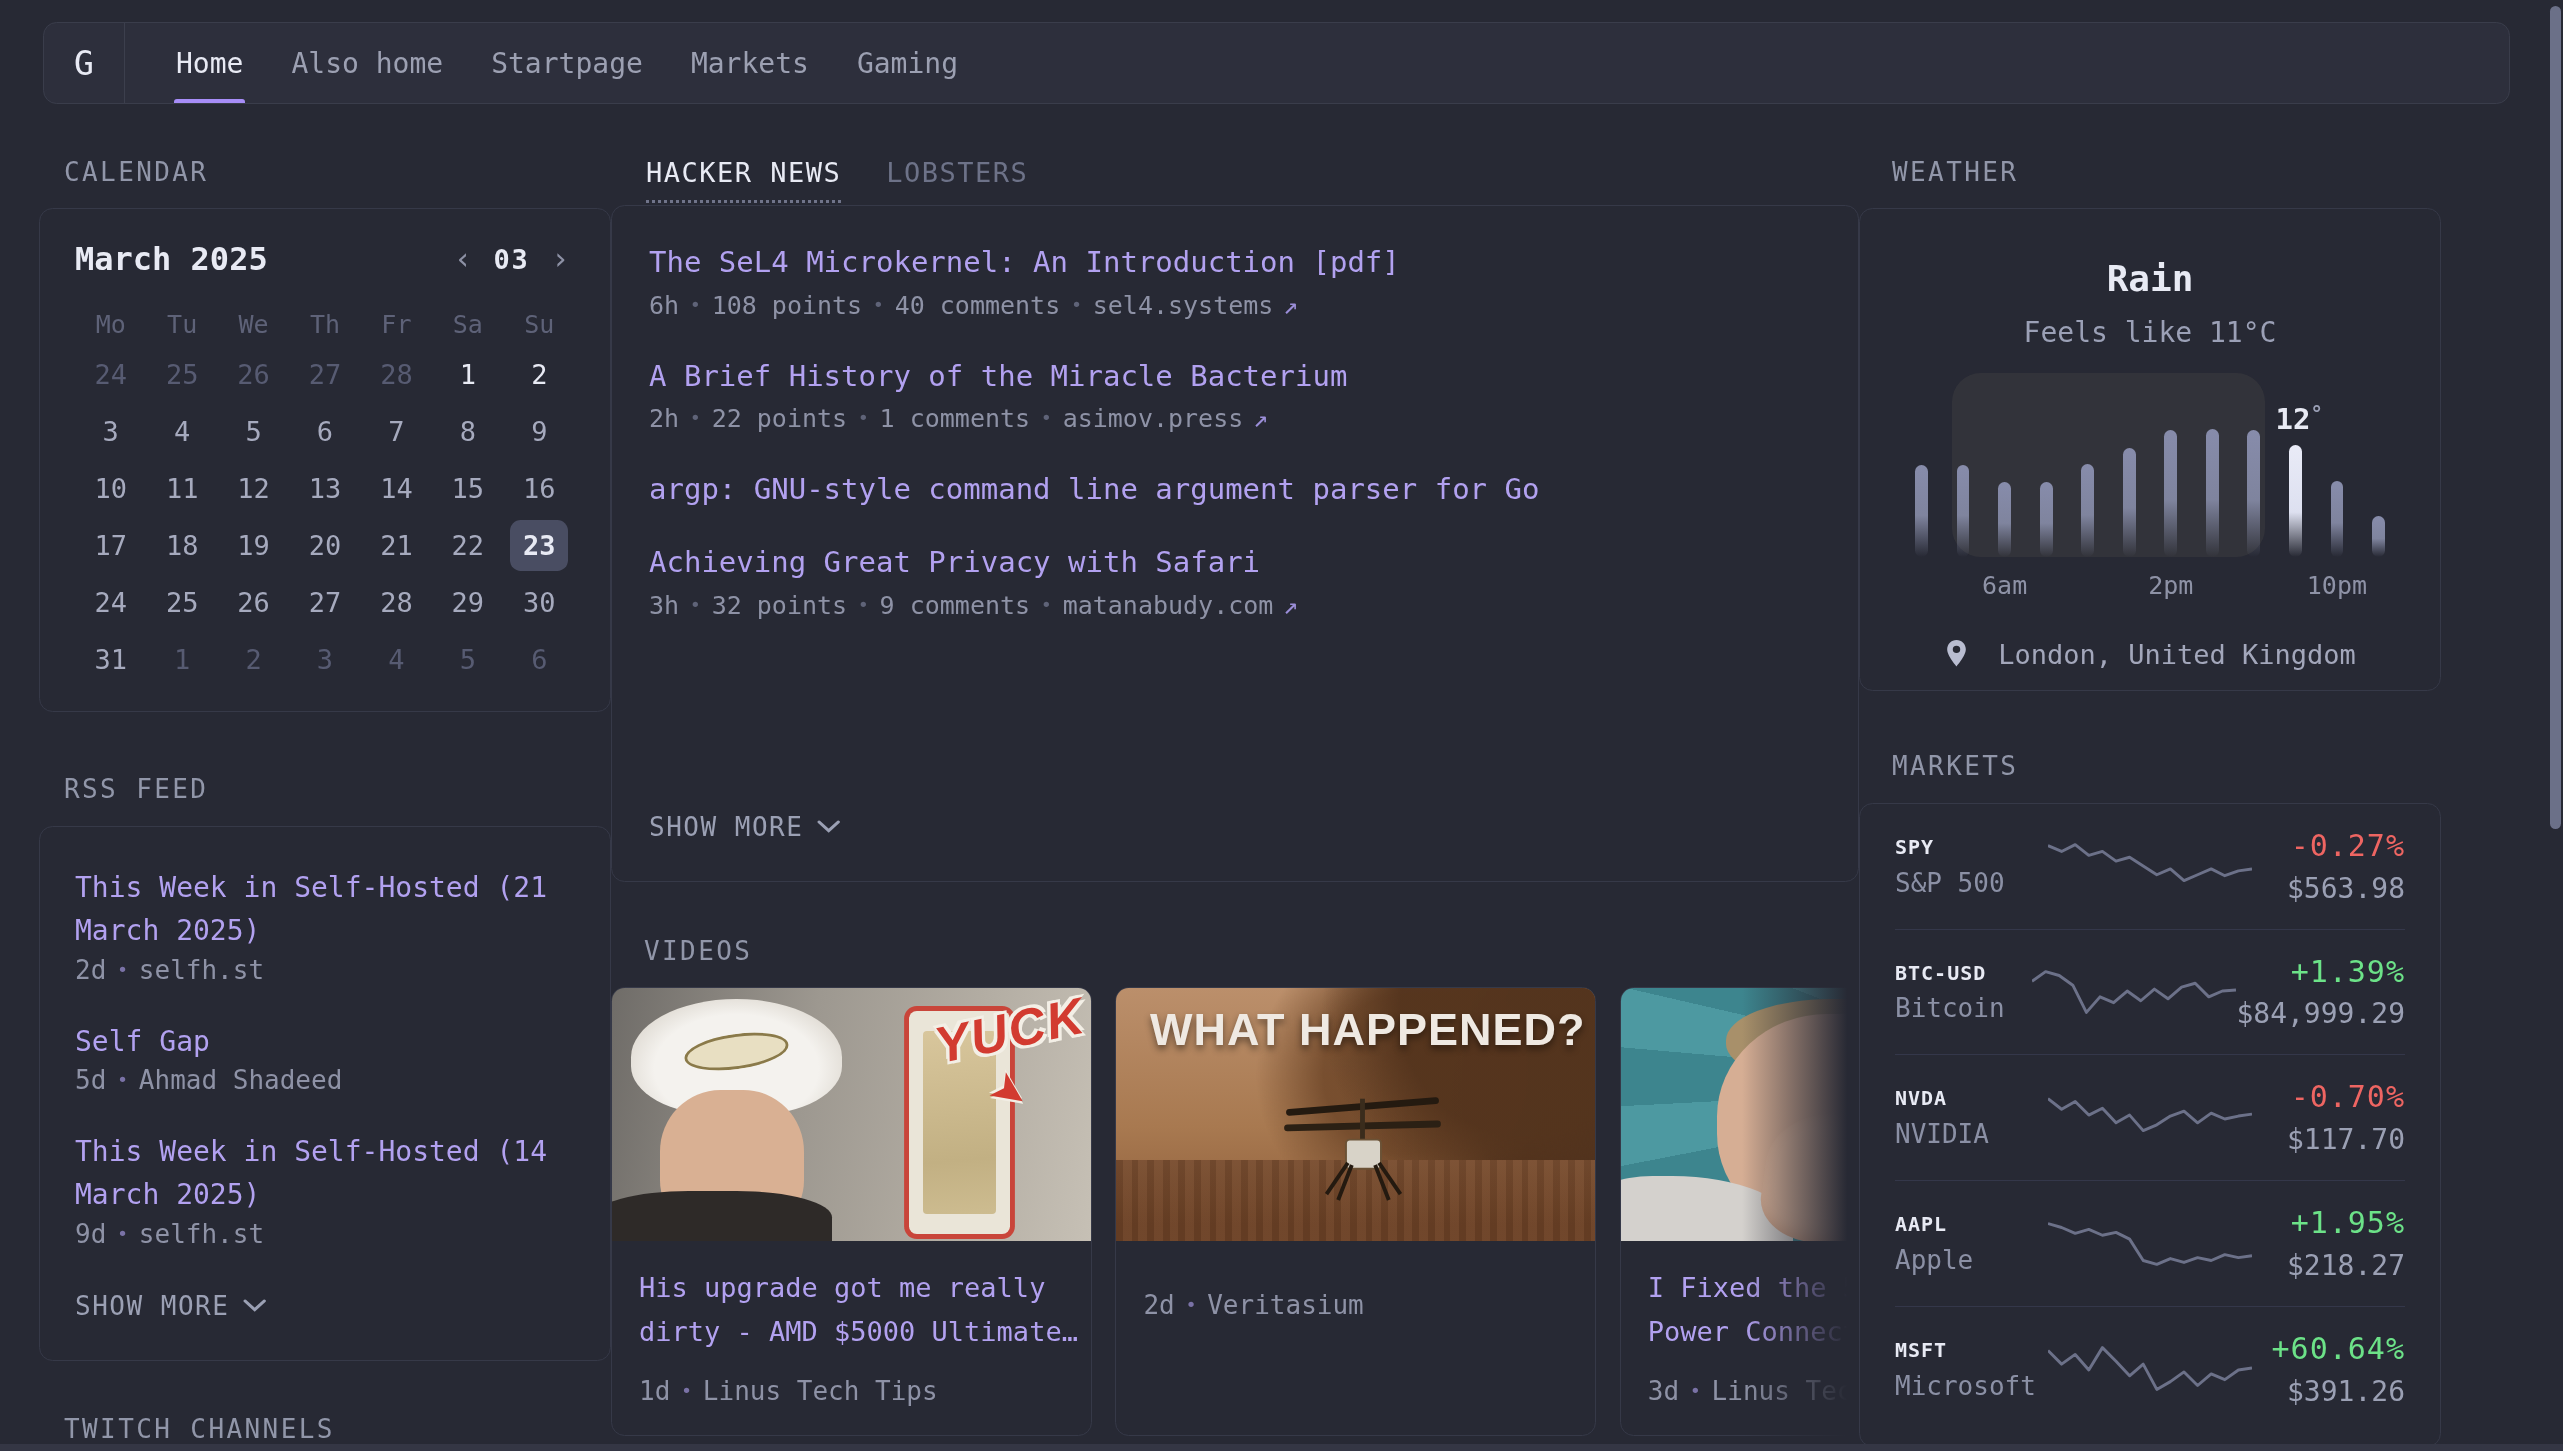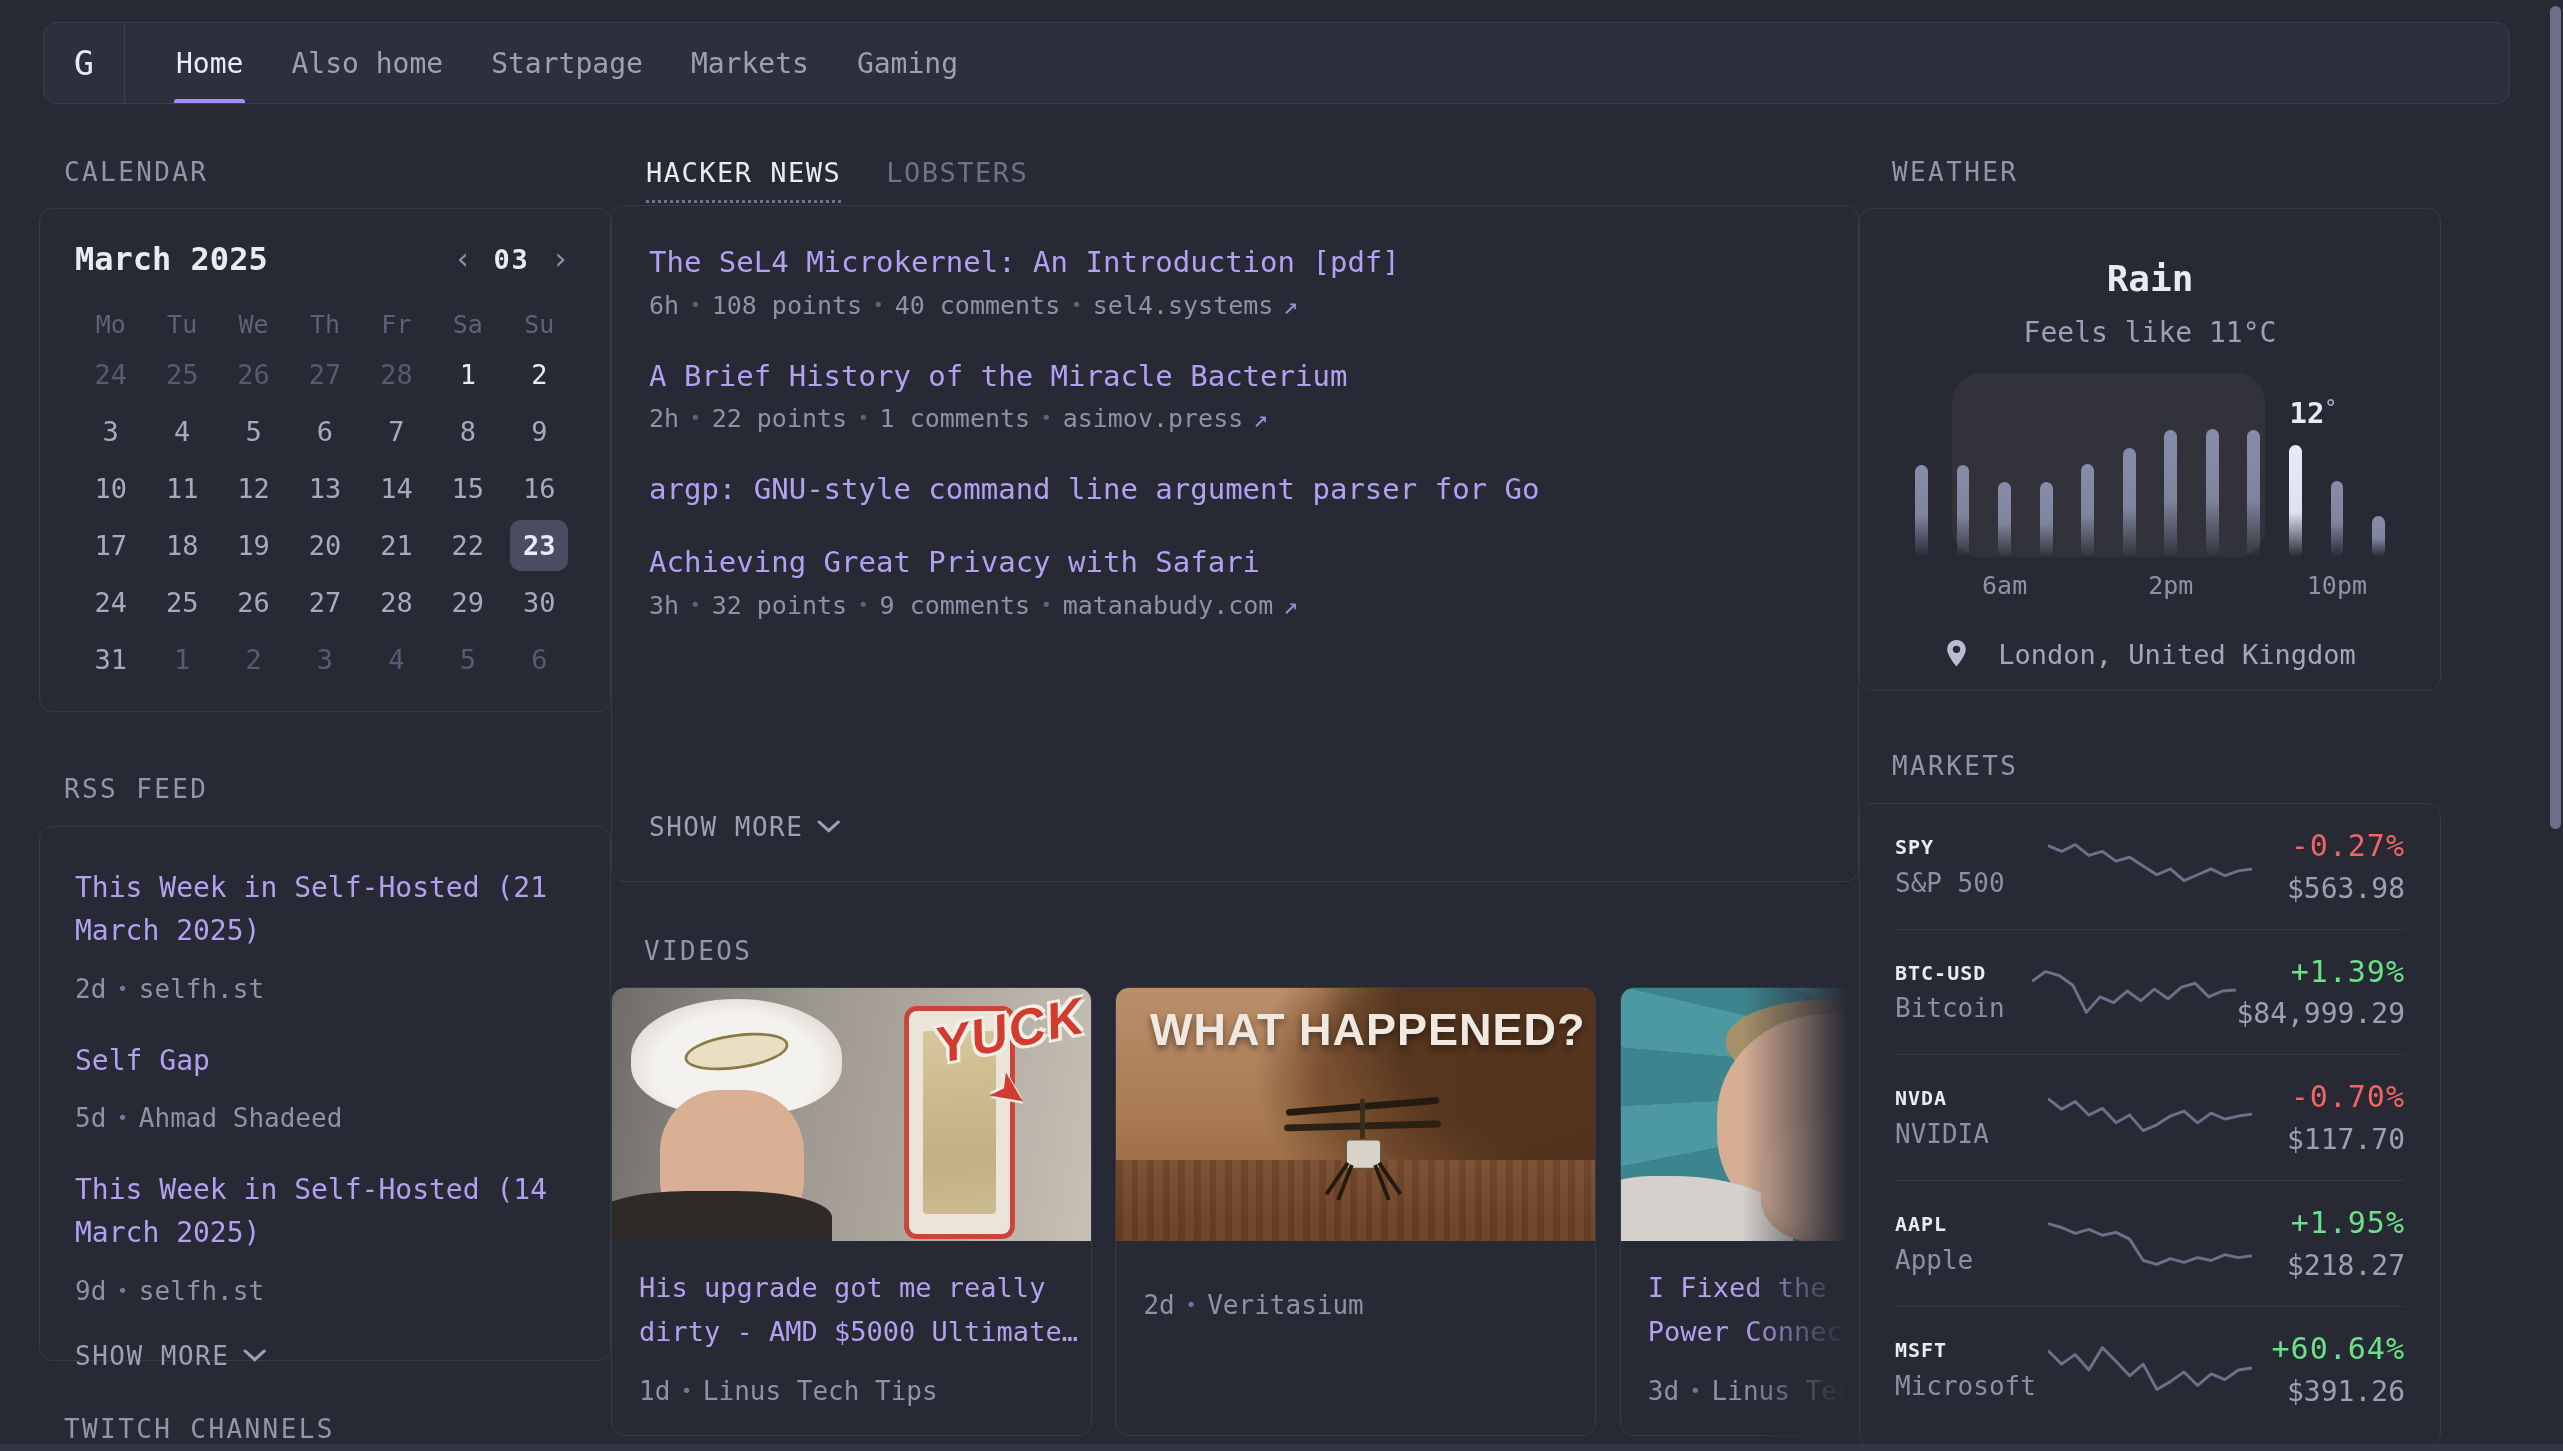--- a/index.html
+++ b/index.html
@@ -69,21 +69,21 @@
   .day.out{color:var(--txt-dim)}
   .day.bright{color:var(--txt-bright)}
   .day .pill{display:flex;align-items:center;justify-content:center;
     width:58px;height:51px;border-radius:10.7px;background:var(--sel-bg);
     color:var(--txt-bright);font-weight:bold}
 
   
   .rss-card{height:535px;padding:39px 35px;display:flex;flex-direction:column}
   .rss-item{margin-bottom:35px}
   .rss-title{color:var(--purple);font-size:28px;line-height:1.55;cursor:pointer;display:block}
-  .meta{color:var(--txt-meta);font-size:26px;margin-top:21px;white-space:nowrap}
+  .meta{color:var(--txt-meta);font-size:26px;margin-top:2px;white-space:nowrap}
   .sep{color:#5f6378;font-size:18.5px;margin:0 10.7px;vertical-align:2.9px}
   .sep.purple{color:#7a72a6}
   .show-more{display:flex;align-items:center;color:#9ba0b4;font-size:26px;
     letter-spacing:1.5px;cursor:pointer;margin-top:auto}
   .show-more svg{margin-left:13.6px}
 
   
   .feed-tabs{display:flex;gap:45px;height:48px;padding-left:35px}
   .feed-tab{font-size:27px;letter-spacing:1.5px;color:#6d7288;cursor:pointer;
     align-self:flex-start;padding-bottom:11.7px}
@@ -443,21 +443,21 @@
               <div class="wx-slot">
                 <div class="wx-bar current" style="height: 112px;"></div>
               </div>
               <div class="wx-slot">
                 <div class="wx-bar" style="height: 76px;"></div>
               </div>
               <div class="wx-slot">
                 <div class="wx-bar" style="height: 41px;"></div>
               </div>
             </div>
-          <div class="wx-temp" id="wx-temp" style="left: 79.9667%; bottom: 128px; margin-left: 14px;">12<span class="deg">°</span></div>
+          <div class="wx-temp" id="wx-temp" style="left: 79.9667%; bottom: 122px;">12<span class="deg">°</span></div>
         </div>
         <div class="wx-times" id="wx-times">
             <span class="wx-time" style="left: 20.8333%;">6am</span>
             <span class="wx-time" style="left: 54.1667%;">2pm</span>
             <span class="wx-time" style="left: 87.5%;">10pm</span>
           </div>
         <div class="wx-loc">
           <svg width="25" height="29" viewBox="0 0 24 28">
               <path d="M12 1C7 1 3 5 3 10c0 6.5 9 16.5 9 16.5S21 16.5 21 10c0-5-4-9-9-9zm0 12.6a3.6 3.6 0 1 1 0-7.2 3.6 3.6 0 0 1 0 7.2z" fill="#b9bdd1"></path>
             </svg>

